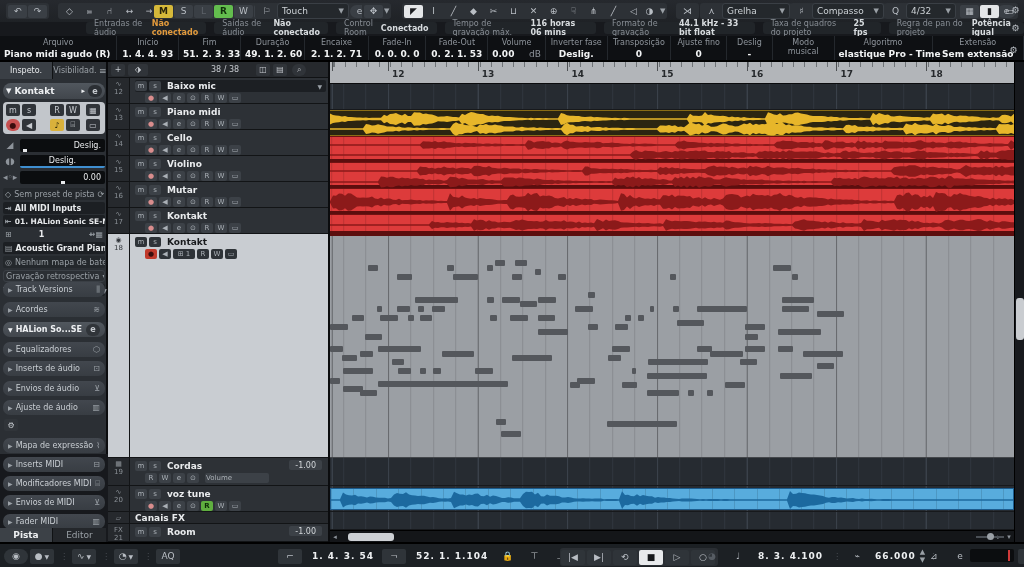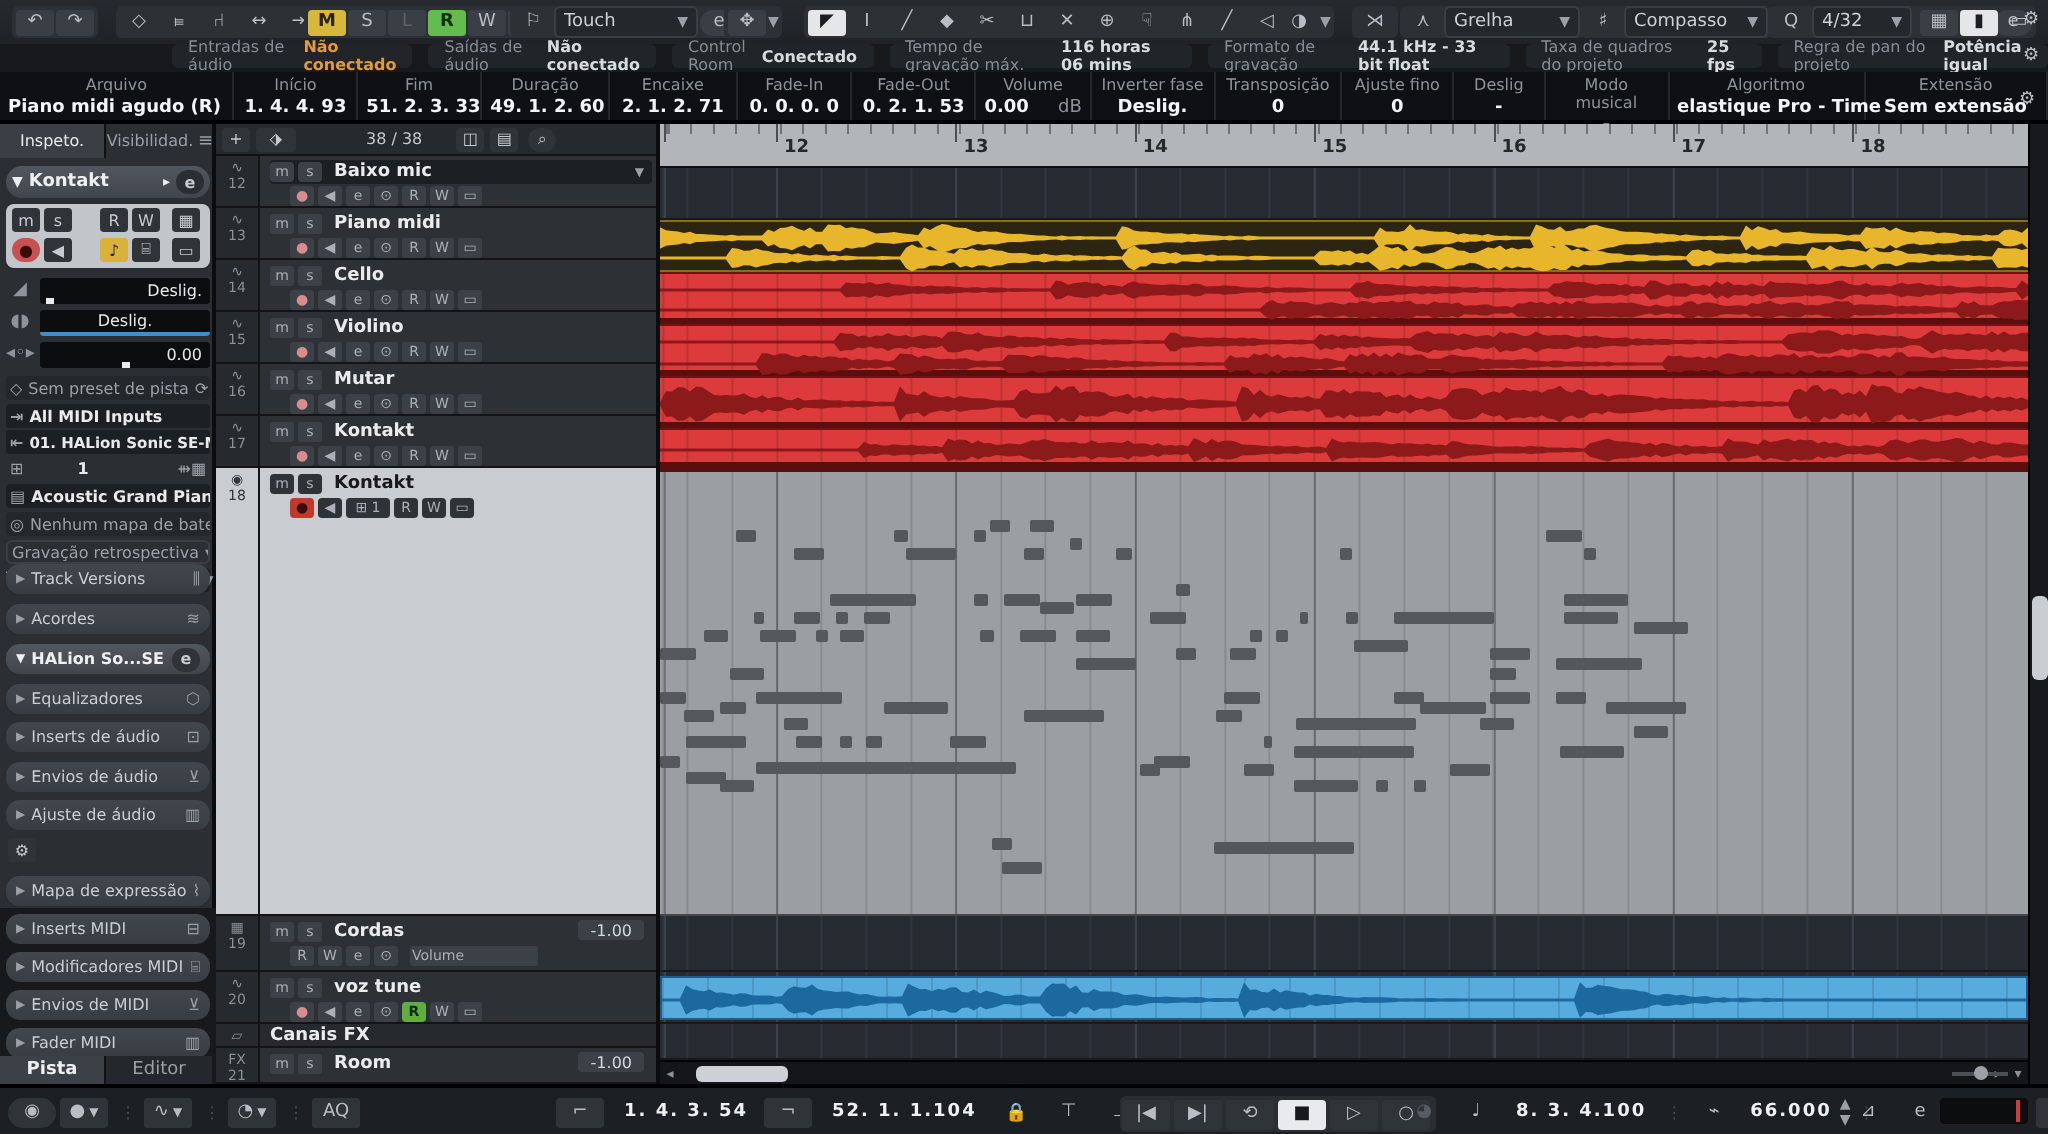--- a/index.html
+++ b/index.html
@@ -431,21 +431,21 @@
   <div class="abs" style="left:0;top:466px;width:106px;height:14px;display:flex">
     <div style="width:52px;background:#3c4147;color:#eef0f2;font-weight:bold;display:flex;align-items:center;justify-content:center;border-right:1px solid #101214">Pista</div>
     <div style="flex:1;background:#24272b;color:#9aa0a6;display:flex;align-items:center;justify-content:center">Editor</div>
   </div>
 </div>
 
 <div id="tracklist" class="abs">
   <div id="tl-head">
     <span class="sq">+</span>
     <span class="sq" style="width:20px">⬗</span>
-    <span style="margin-left:32px;color:#c6cacf;font-size:8px">38 / 38</span>
+    <span style="margin-left:60px;color:#c6cacf;font-size:8px">38 / 38</span>
     <span class="sq" style="margin-left:14px">◫</span>
     <span class="sq">▤</span>
     <span class="sq" style="border-radius:6px;margin-left:2px">⌕</span>
   </div>
   <div id="track-rows">
       <div class="trow" style="top:16px;height:26px;background:#2d3136">
         <div class="gutter">
           <div style="font-size: 7px;">∿</div>
           <div>12</div>
         </div>

